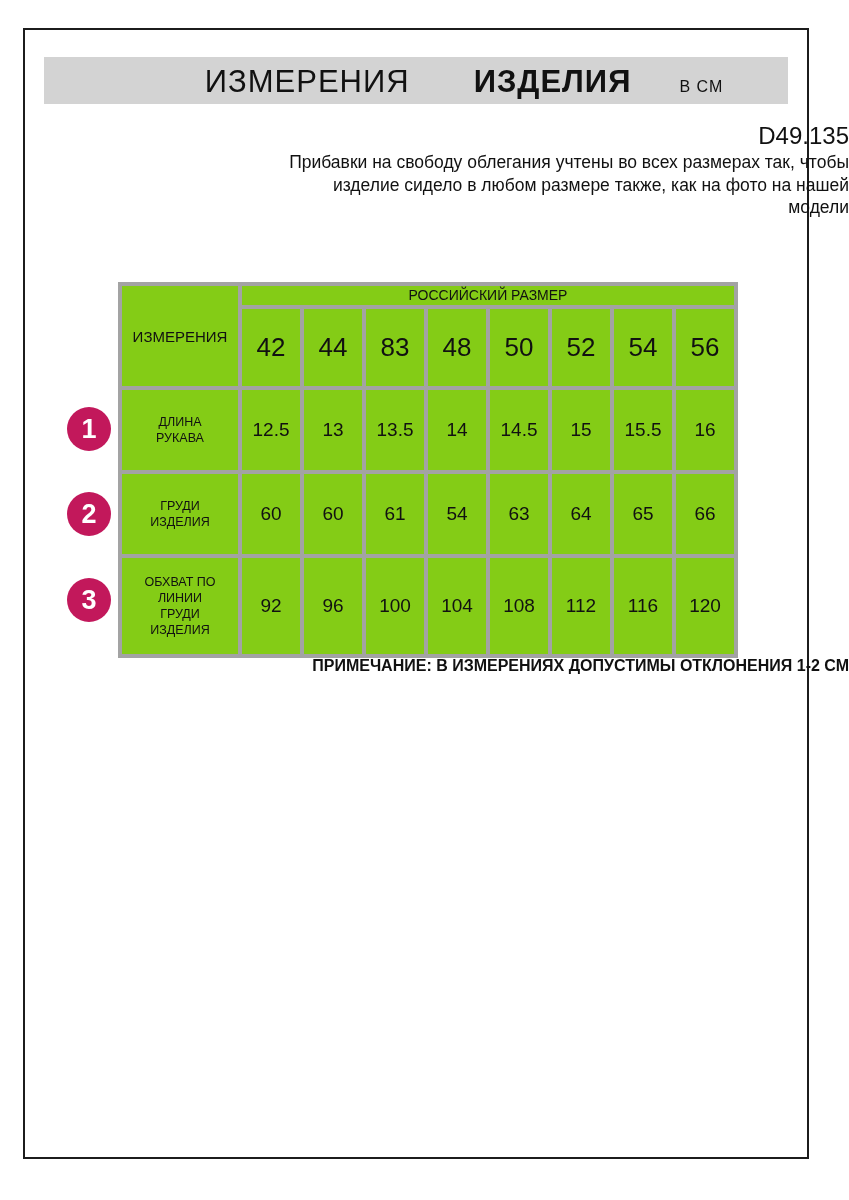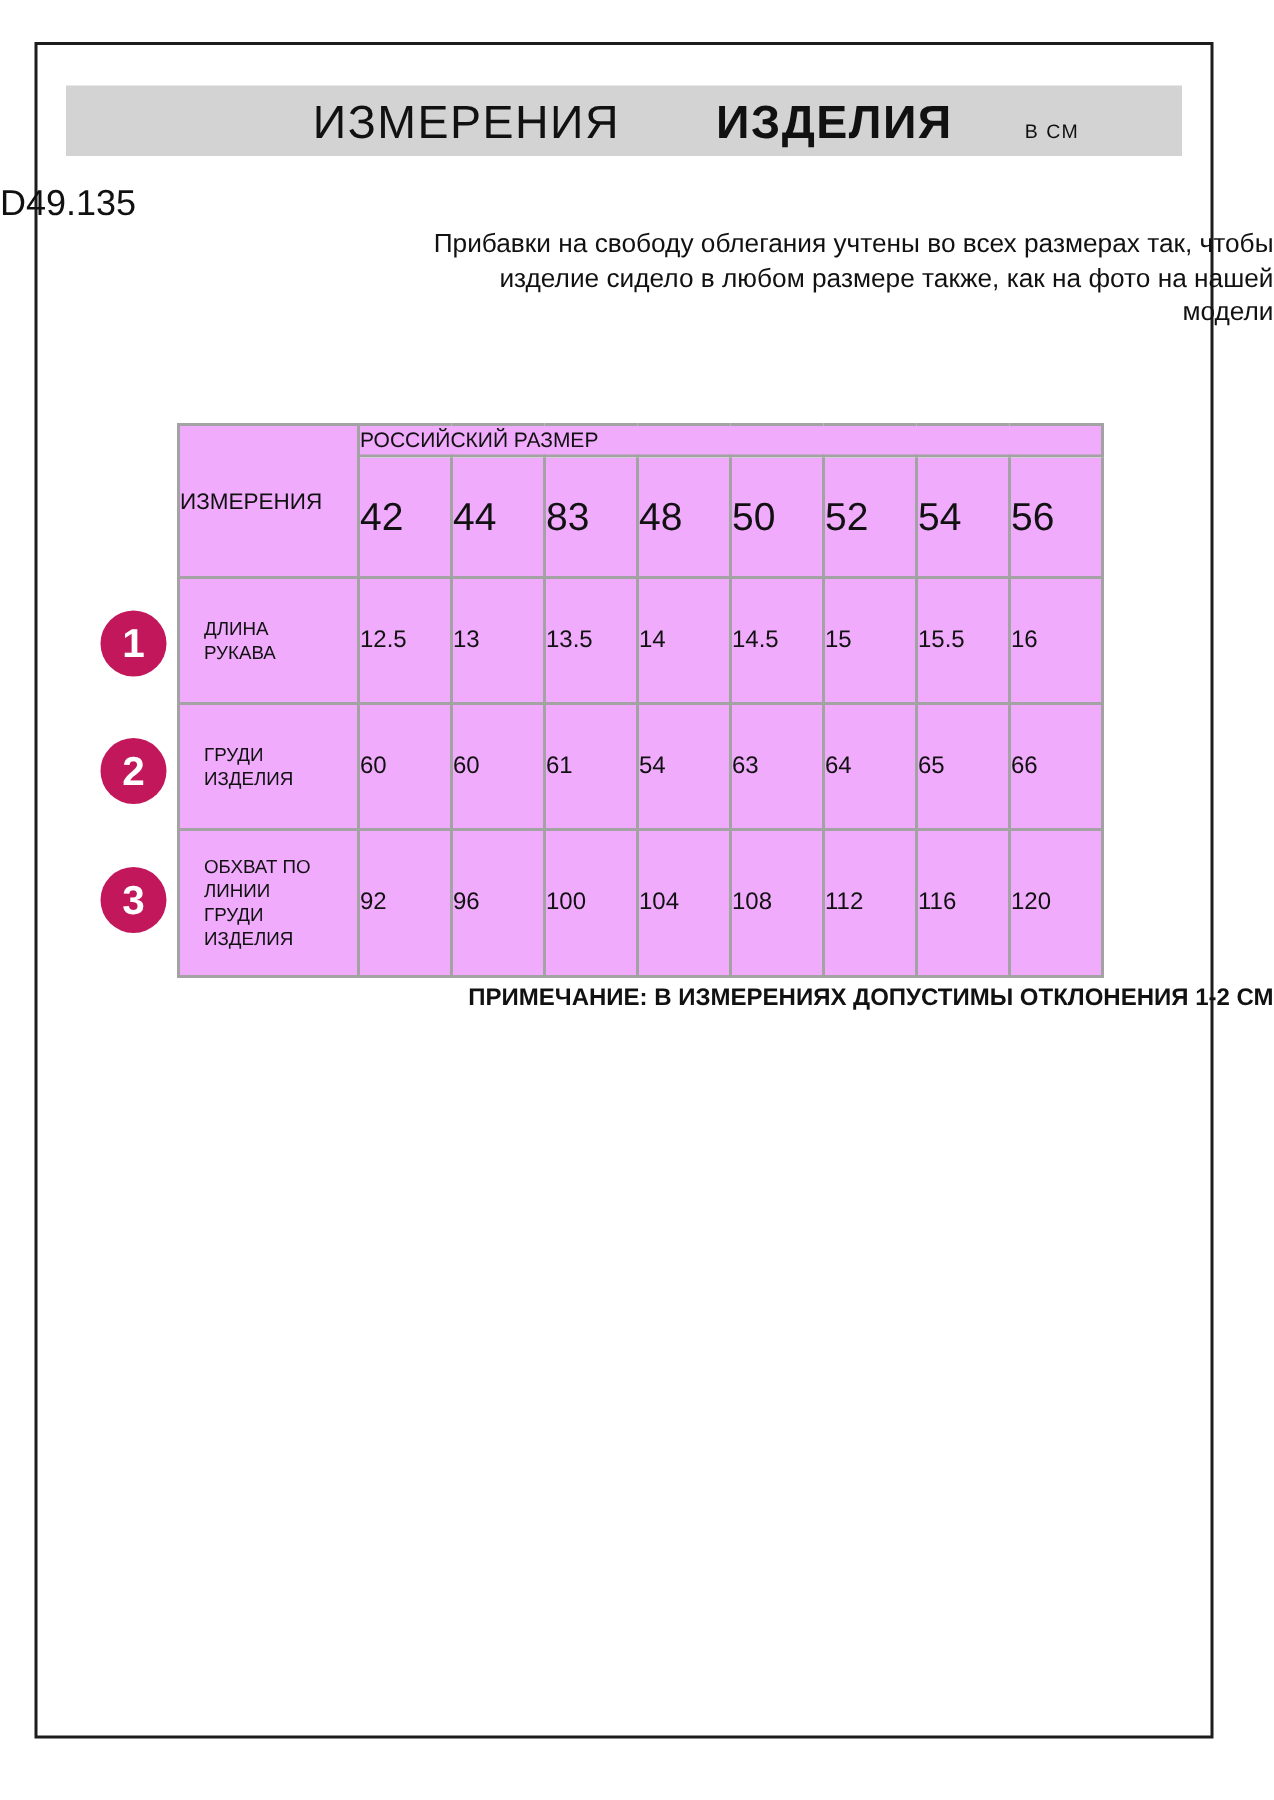--- a/index.html
+++ b/index.html
@@ -35,59 +35,60 @@
     white-space: nowrap;
   }
   .title-bold {
     font-size: 31px;
     font-weight: bold;
     letter-spacing: 1px;
     margin-left: 64px;
     white-space: nowrap;
   }
   .title-unit {
-    font-size: 13px;
+    font-size: 16px;
     letter-spacing: 1px;
     margin-left: 48px;
     white-space: nowrap;
   }
   .product-code {
     position: absolute;
     left: 0; top: 122px;
     width: 849px;
-    text-align: left;
+    text-align: right;
     font-size: 24px;
   }
   .intro-text {
     position: absolute;
     left: 0; top: 151px;
     width: 849px;
     text-align: right;
     font-size: 17.5px;
     line-height: 22.5px;
     white-space: pre-line;
   }
   table.size-table {
     position: absolute;
     left: 118px; top: 282px;
     border-collapse: collapse;
     table-layout: fixed;
   }
   table.size-table td {
-    border: 2px solid #a3a3a3;
+    border: 4px solid #a3a3a3;
+    text-align: center;
     vertical-align: middle;
-    background: #f0abfc;
+    background: #84cc16;
     overflow: hidden;
   }
   col.c-label { width: 120px; }
   col.c-size  { width: 62px; }
   tr.tr-sys td.sys-cell { height: 20px; font-size: 14px; padding: 1px 0 2px 0; }
   td.corner-cell { font-size: 15px; }
   tr.tr-sizes td { height: 81px; font-size: 26px; font-weight: normal; }
-  tr.tr-data td { height: 84px; font-size: 16px; }
+  tr.tr-data td { height: 84px; font-size: 19px; }
   tr.tr-data td.label-cell {
     font-size: 12.5px;
     line-height: 16px;
     white-space: pre-line;
     padding: 16px;
   }
   .row-marker {
     position: absolute;
     left: 67px;
     width: 44px; height: 44px;

